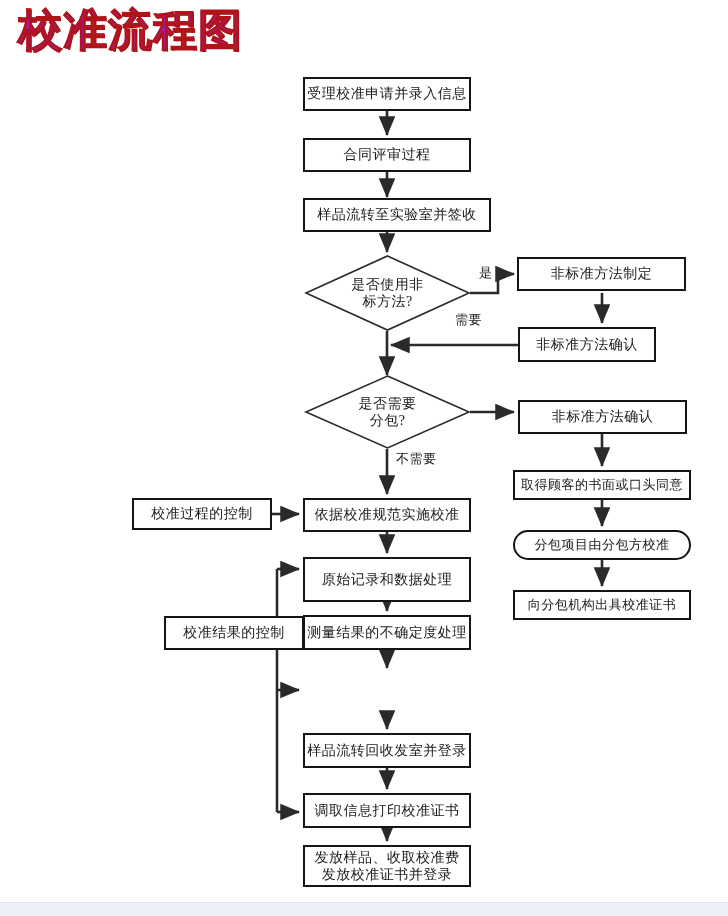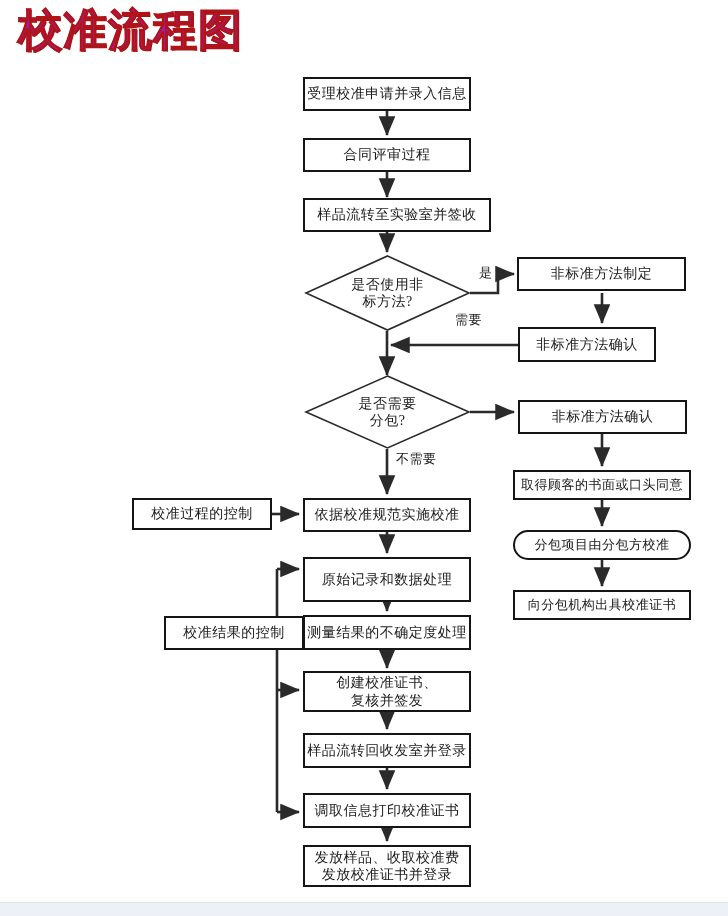--- a/index.html
+++ b/index.html
@@ -157,22 +157,20 @@
   <div class="node" style="left:132px;top:498px;width:140px;height:32px;">校准过程的控制</div>
 
   <div class="node" style="left:132px;top:616px;width:140px;height:34px;margin-left:32px;">校准结果的控制</div>
 
   <div class="node" style="left:303px;top:498px;width:168px;height:34px;">依据校准规范实施校准</div>
 
   <div class="node" style="left:303px;top:557px;width:168px;height:45px;">原始记录和数据处理</div>
 
   <div class="node" style="left:303px;top:615px;width:168px;height:35px;">测量结果的不确定度处理</div>
 
-  <div class="node" style="left:303px;top:671px;width:168px;height:41px;">创建校准证书、
-复核并签发</div>
 
   <div class="node" style="left:303px;top:733px;width:168px;height:35px;">样品流转回收发室并登录</div>
 
   <div class="node" style="left:303px;top:793px;width:168px;height:35px;">调取信息打印校准证书</div>
 
   <div class="node" style="left:303px;top:845px;width:168px;height:42px;">发放样品、收取校准费
 发放校准证书并登录</div>
 
   <div class="edge-label" style="left:479px;top:264px;">是</div>
 

